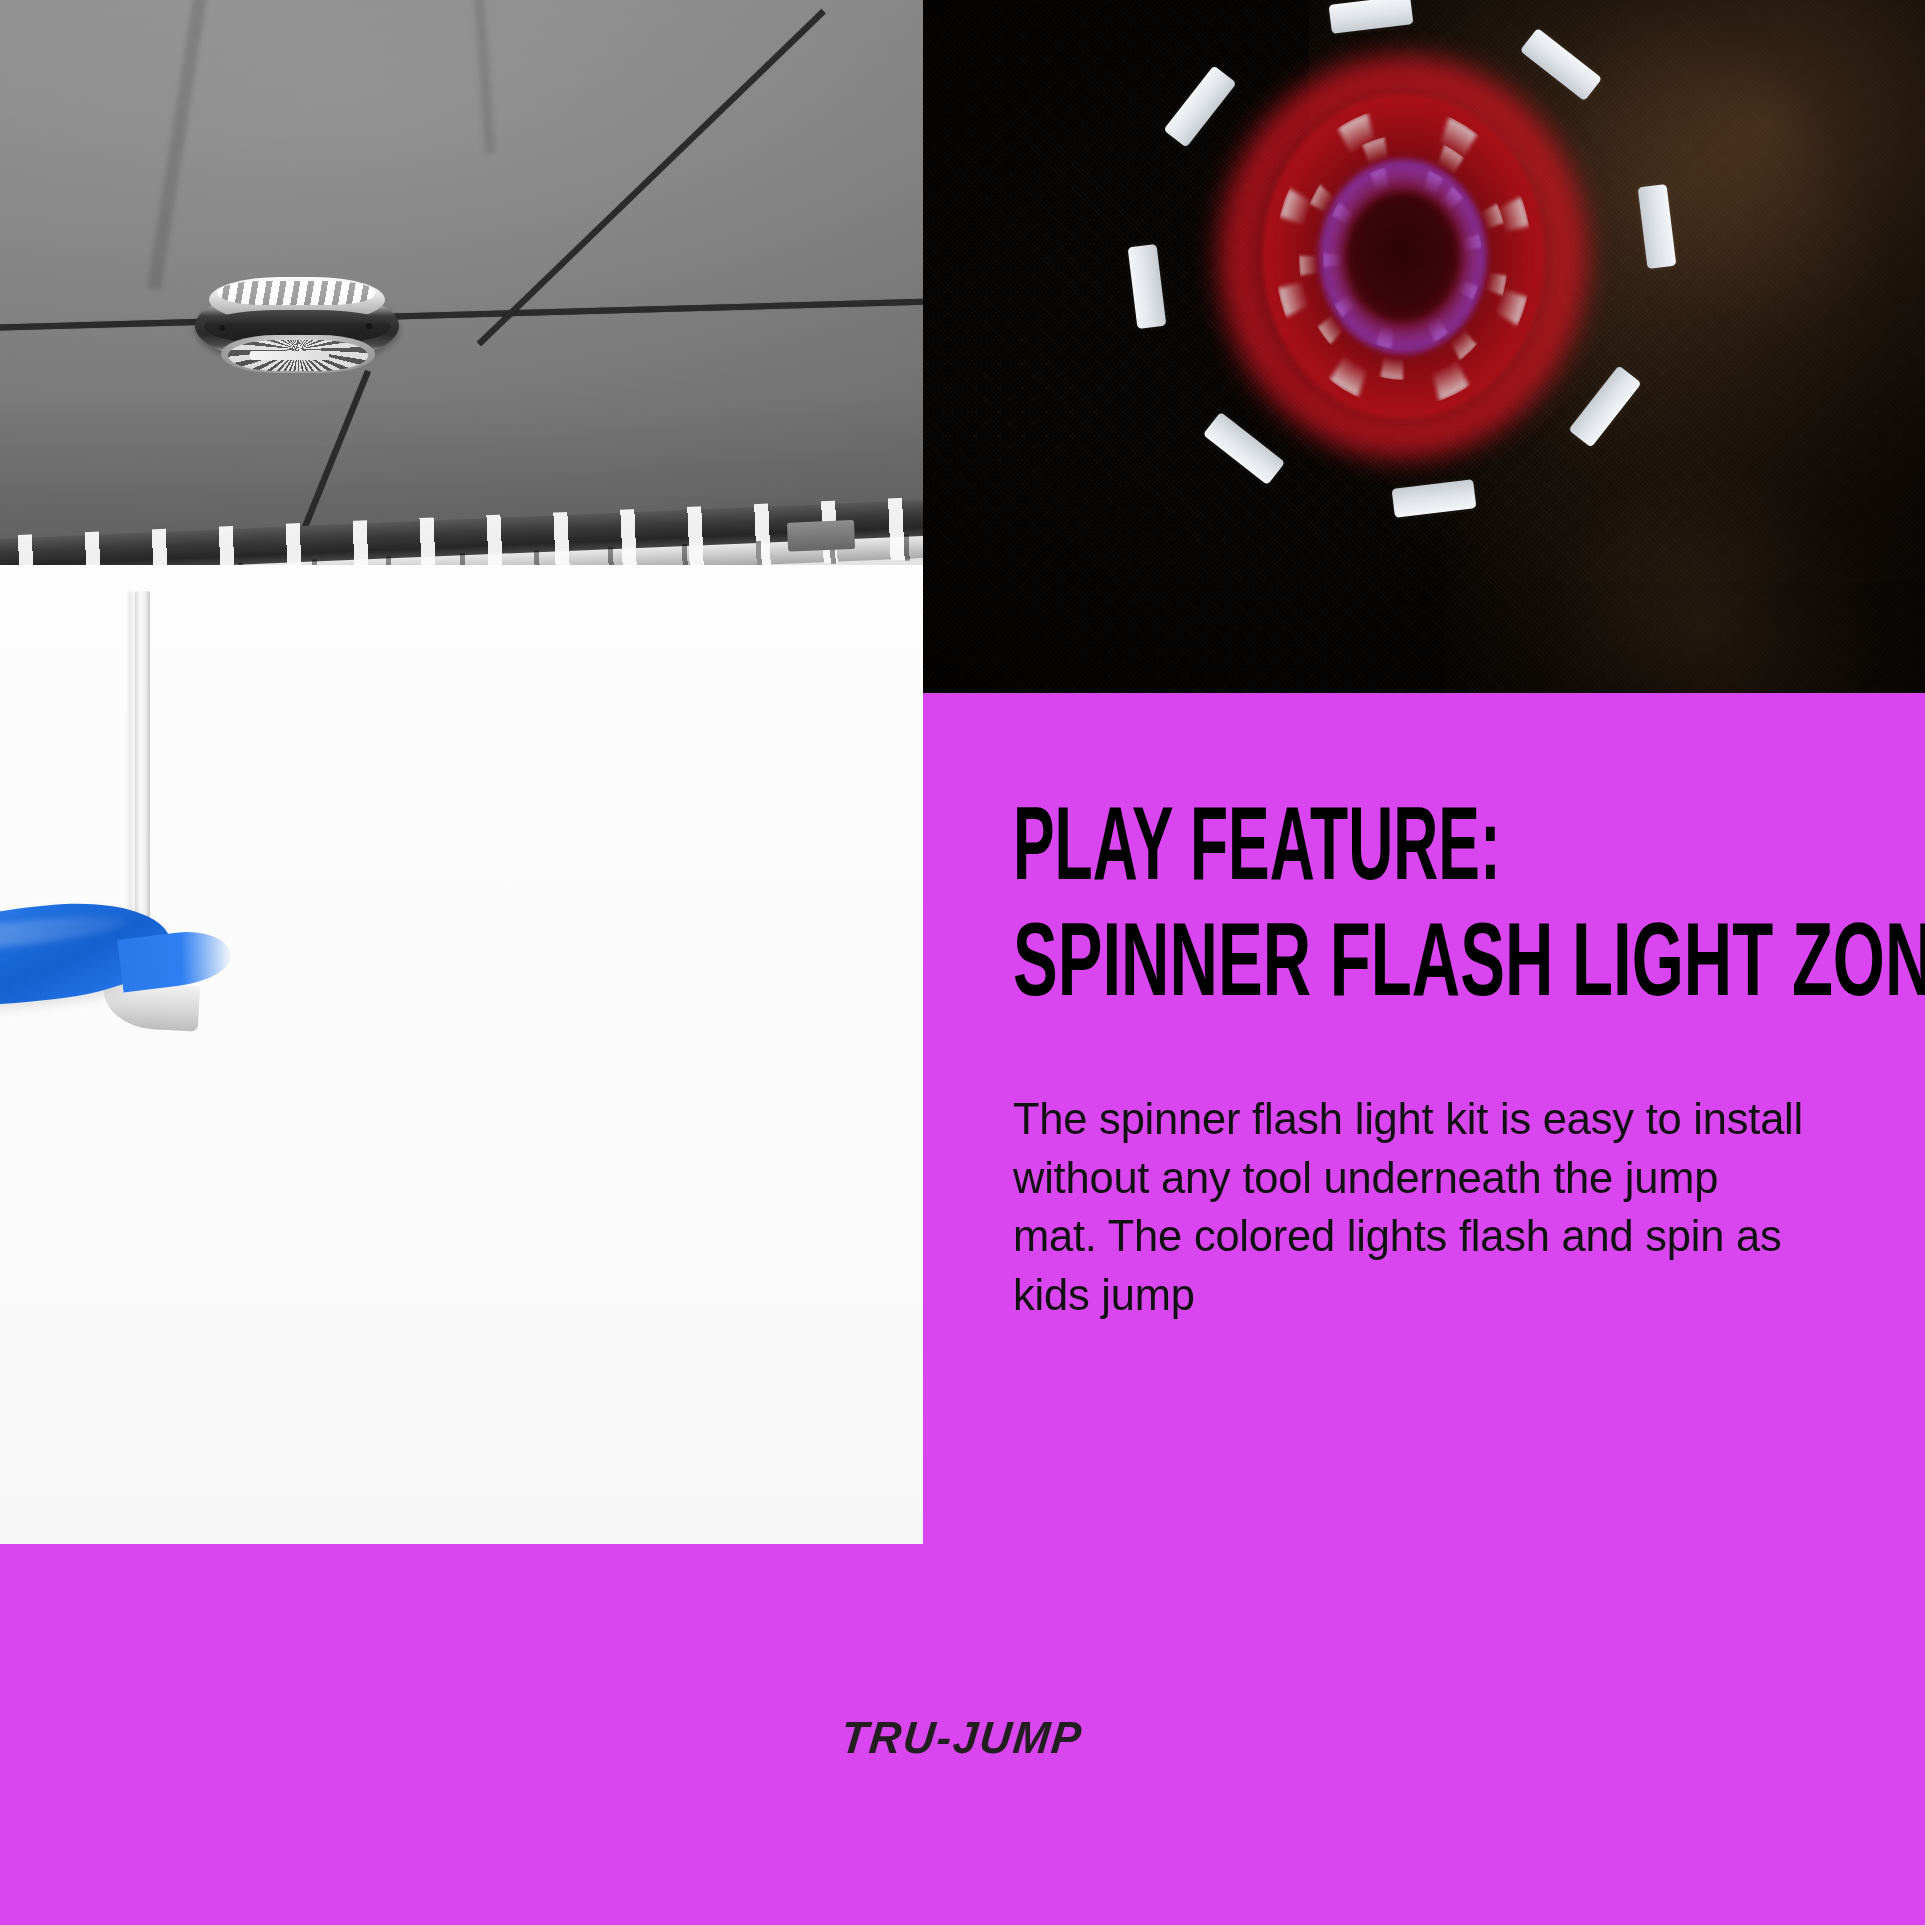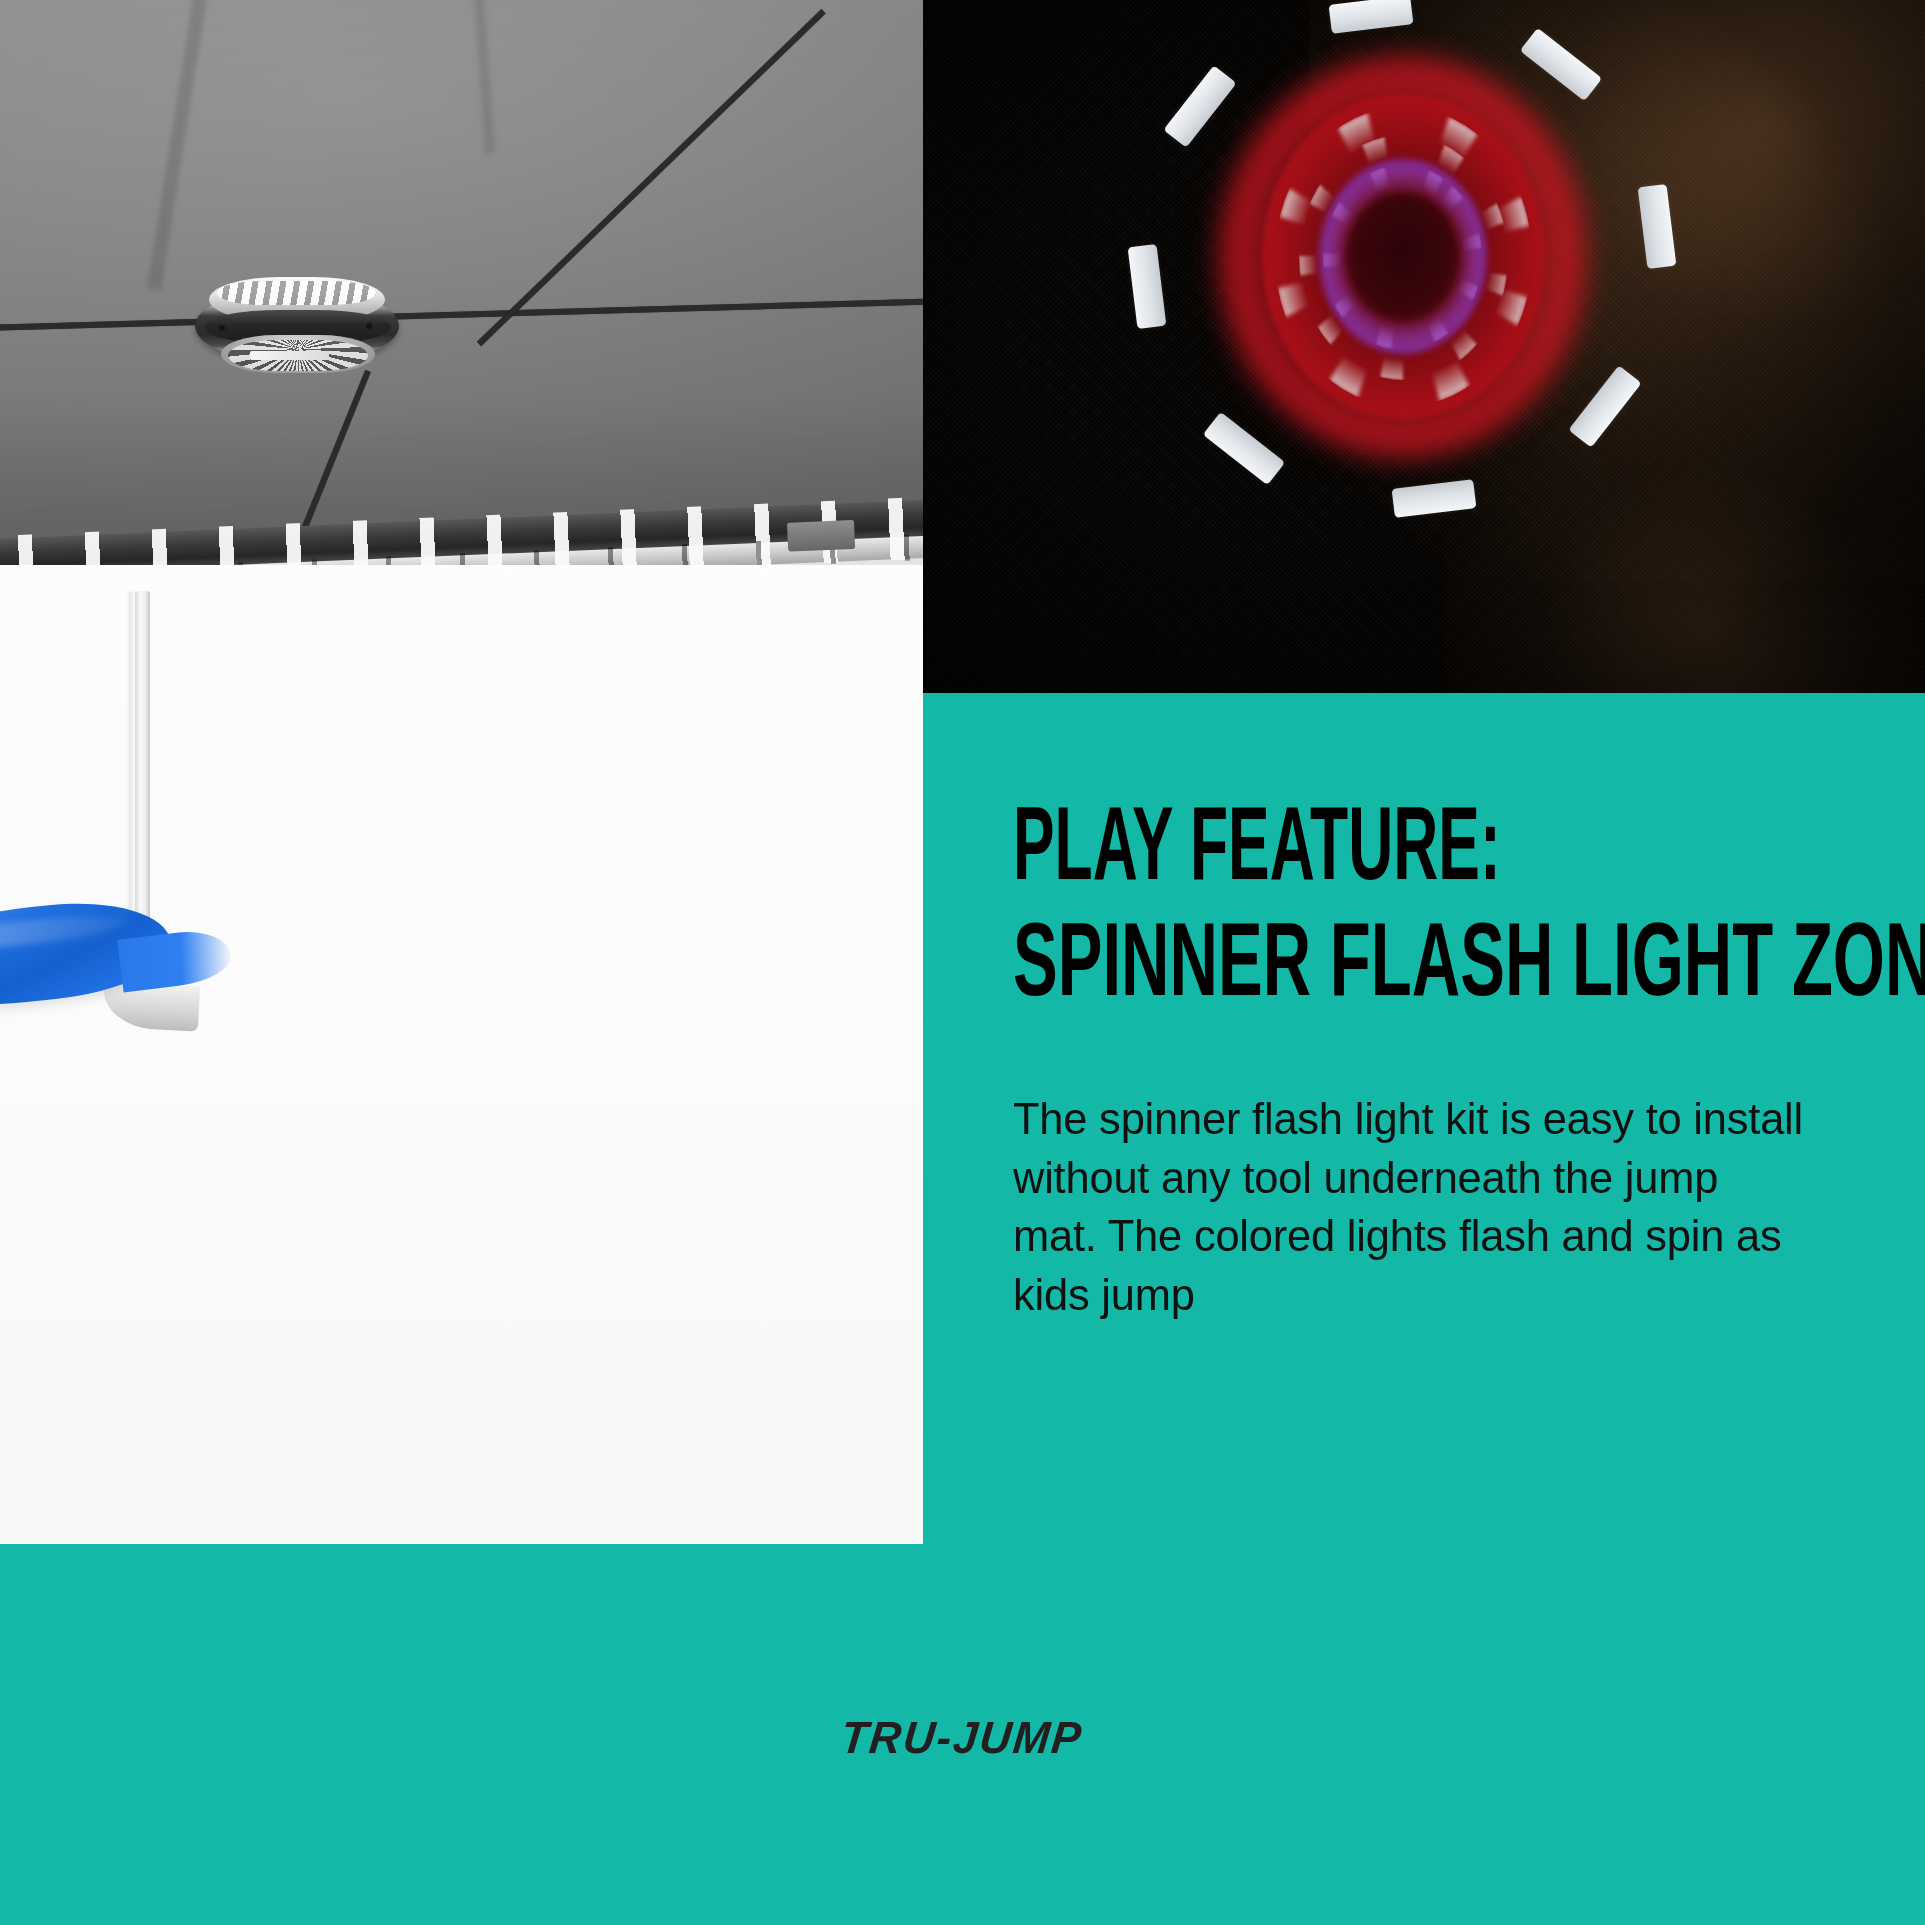--- a/index.html
+++ b/index.html
@@ -13,21 +13,21 @@
     height: 1925px;
     font-family: "Liberation Sans", sans-serif;
     overflow: hidden;
     position: relative;
   }
 
   .page {
     position: relative;
     width: 1925px;
     height: 1925px;
-    background: #14b8a6;
+    background: #d946ef;
     overflow: hidden;
   }
 
   
   .photo-left {
     position: absolute;
     left: 0;
     top: 0;
     width: 923px;
     height: 1544px;

